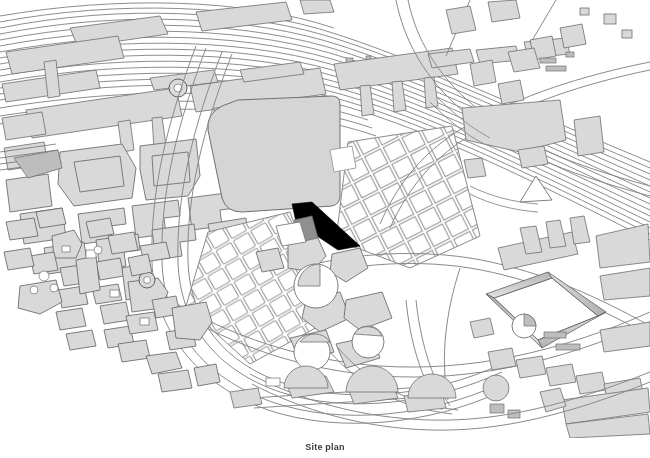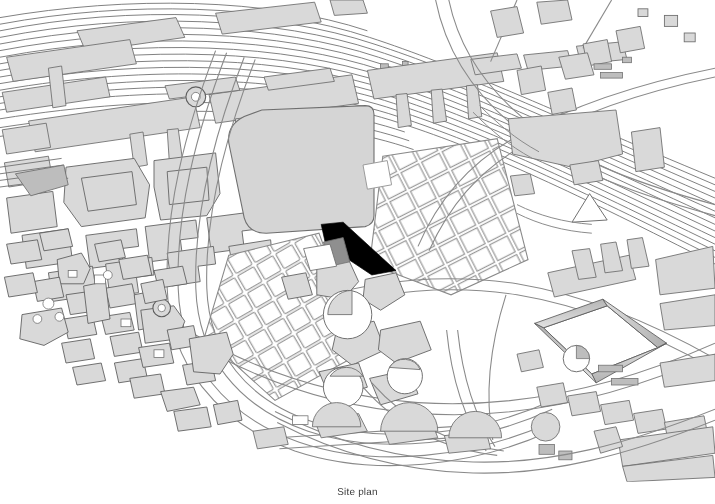--- a/index.html
+++ b/index.html
@@ -6,21 +6,21 @@
   body{
     width:650px;height:458px;overflow:hidden;
     font-family:"Liberation Sans","DejaVu Sans",sans-serif;
   }
   #page{position:relative;width:650px;height:458px;background:#ffffff;}
   #map-figure{position:absolute;left:0;top:0;width:650px;height:458px;}
   #map-svg{display:block;width:650px;height:458px;}
   .caption{
     position:absolute;left:0;top:441px;width:650px;
     text-align:center;font-size:9px;color:#3b3b3b;
-    letter-spacing:.2px;line-height:12px;
+    letter-spacing:.2px;line-height:12px;font-weight:bold;
   }
 </style>
 </head>
 <body>
 
 <div id="page">
 
   <div id="map-figure">
     <svg id="map-svg" viewBox="0 0 650 458" xmlns="http://www.w3.org/2000/svg">
       <defs>

